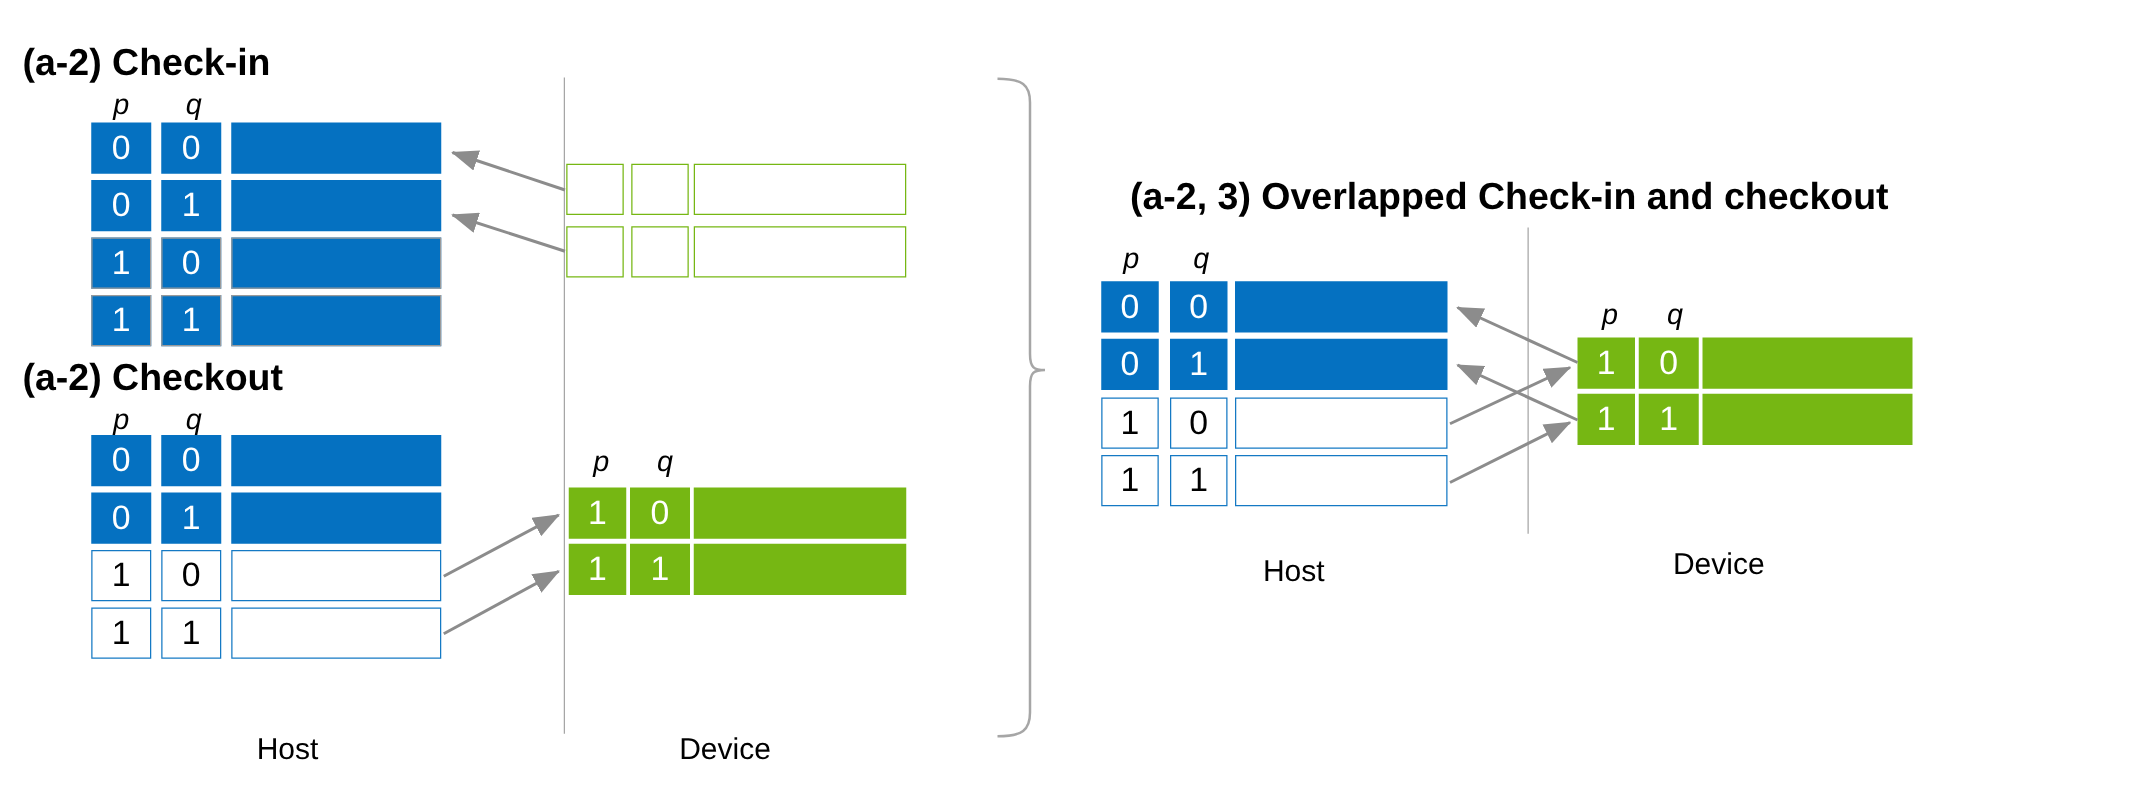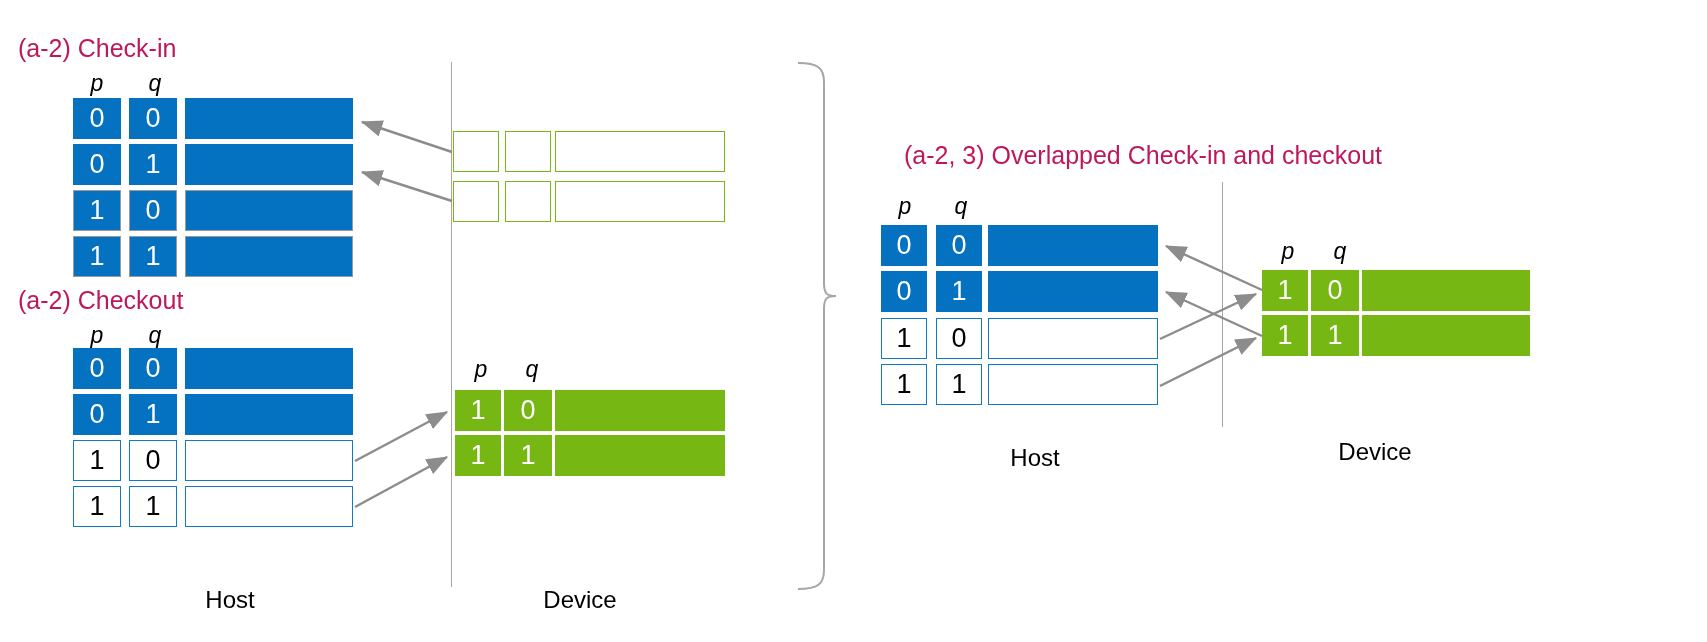--- a/index.html
+++ b/index.html
@@ -15,24 +15,25 @@
     position: relative;
     width: 1707px;
     height: 642px;
     background: #ffffff;
     overflow: hidden;
   }
   .abs { position: absolute; }
 
   
   .panel-title {
-    font-size: 25px;
-    color: #be185d;
+    font-size: 30px;
+    color: #000000;
     white-space: nowrap;
     line-height: 1;
+    font-weight: bold;
   }
   .side-label {
     font-size: 24px;
     color: #000;
     white-space: nowrap;
     line-height: 1;
     text-align: center;
   }
   .col-head {
     font-size: 23px;

